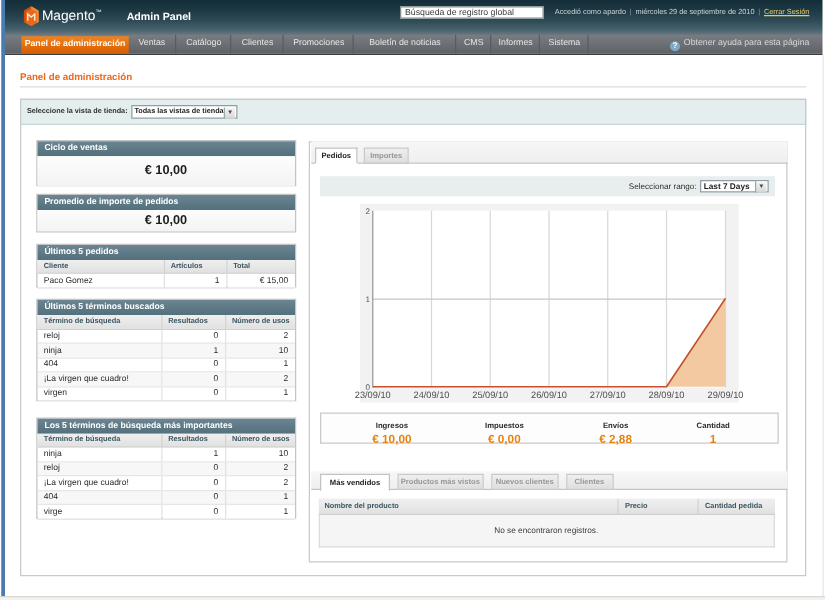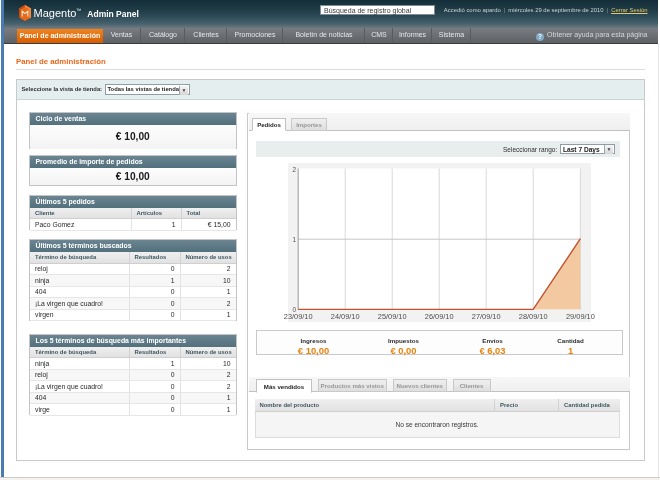--- a/index.html
+++ b/index.html
@@ -78,21 +78,21 @@
 <div id="page">
   <div class="abs" id="blueline"></div>
   <div class="abs" id="rightline"></div>
   <div class="abs" id="header">
     <svg class="abs" id="logo" width="12" height="16" viewBox="0 0 12 16">
       <polygon points="6,0 12,3.5 12,12.5 6,16 0,12.5 0,3.5" fill="#e86a18"></polygon>
       <polygon points="6,0 0,3.5 0,12.5 1.6,13.4 1.6,4.4 6,1.9" fill="#c84a10"></polygon>
       <polygon points="6,0 12,3.5 12,12.5 10.4,13.4 10.4,4.4 6,1.9" fill="#f58c3c"></polygon>
       <path d="M3.2,11.5 L3.2,6.2 L6,8.6 L8.8,6.2 L8.8,11.5" fill="none" stroke="#ffe8d8" stroke-width="1.1"></path>
     </svg>
-    <div class="abs" id="logotext">Magento<span style="font-size:5px;vertical-align:5px;">™</span><b style="margin-left:6px;">Admin Panel</b></div>
+    <div class="abs" id="logotext">Magento<span style="font-size:5px;vertical-align:5px;">™</span><b style="margin-left:20px;">Admin Panel</b></div>
     <div class="abs" id="searchbox">Búsqueda de registro global</div>
     <div class="abs" id="topright">Accedió como apardo<span class="sep">|</span>miércoles 29 de septiembre de 2010<span class="sep">|</span><a>Cerrar Sesión</a></div>
   </div>
   <div class="abs" id="nav">
     <div id="navactive" style="left:13.5px;width:86px;">Panel de administración</div>
     <div class="navtab" style="left:99.5px;width:38px;">Ventas</div>
     <div class="navtab" style="left:138.5px;width:43px;">Catálogo</div>
     <div class="navtab" style="left:182.5px;width:41px;">Clientes</div>
     <div class="navtab" style="left:224.5px;width:55px;">Promociones</div>
     <div class="navtab" style="left:280.5px;width:81px;">Boletín de noticias</div>
@@ -268,21 +268,21 @@
     <div class="tc" style="left:57px;">
         <div class="tl">Ingresos</div>
         <div class="tv">€ 10,00</div>
       </div>
     <div class="tc" style="left:147px;">
         <div class="tl">Impuestos</div>
         <div class="tv">€ 0,00</div>
       </div>
     <div class="tc" style="left:236px;">
         <div class="tl">Envíos</div>
-        <div class="tv">€ 6,03</div>
+        <div class="tv">€ 2,88</div>
       </div>
     <div class="tc" style="left:314px;">
         <div class="tl">Cantidad</div>
         <div class="tv">1</div>
       </div>
   </div>
 
   <div class="tabstrip" style="left:248.5px;top:377px;width:381px;height:15px;"></div>
   <div class="tab on" style="left:256px;top:378.5px;width:56px;height:14px;line-height:13px;">Más vendidos</div>
   <div class="tab off" style="left:318px;top:378.5px;width:68.5px;height:13.5px;line-height:12.5px;">Productos más vistos</div>

